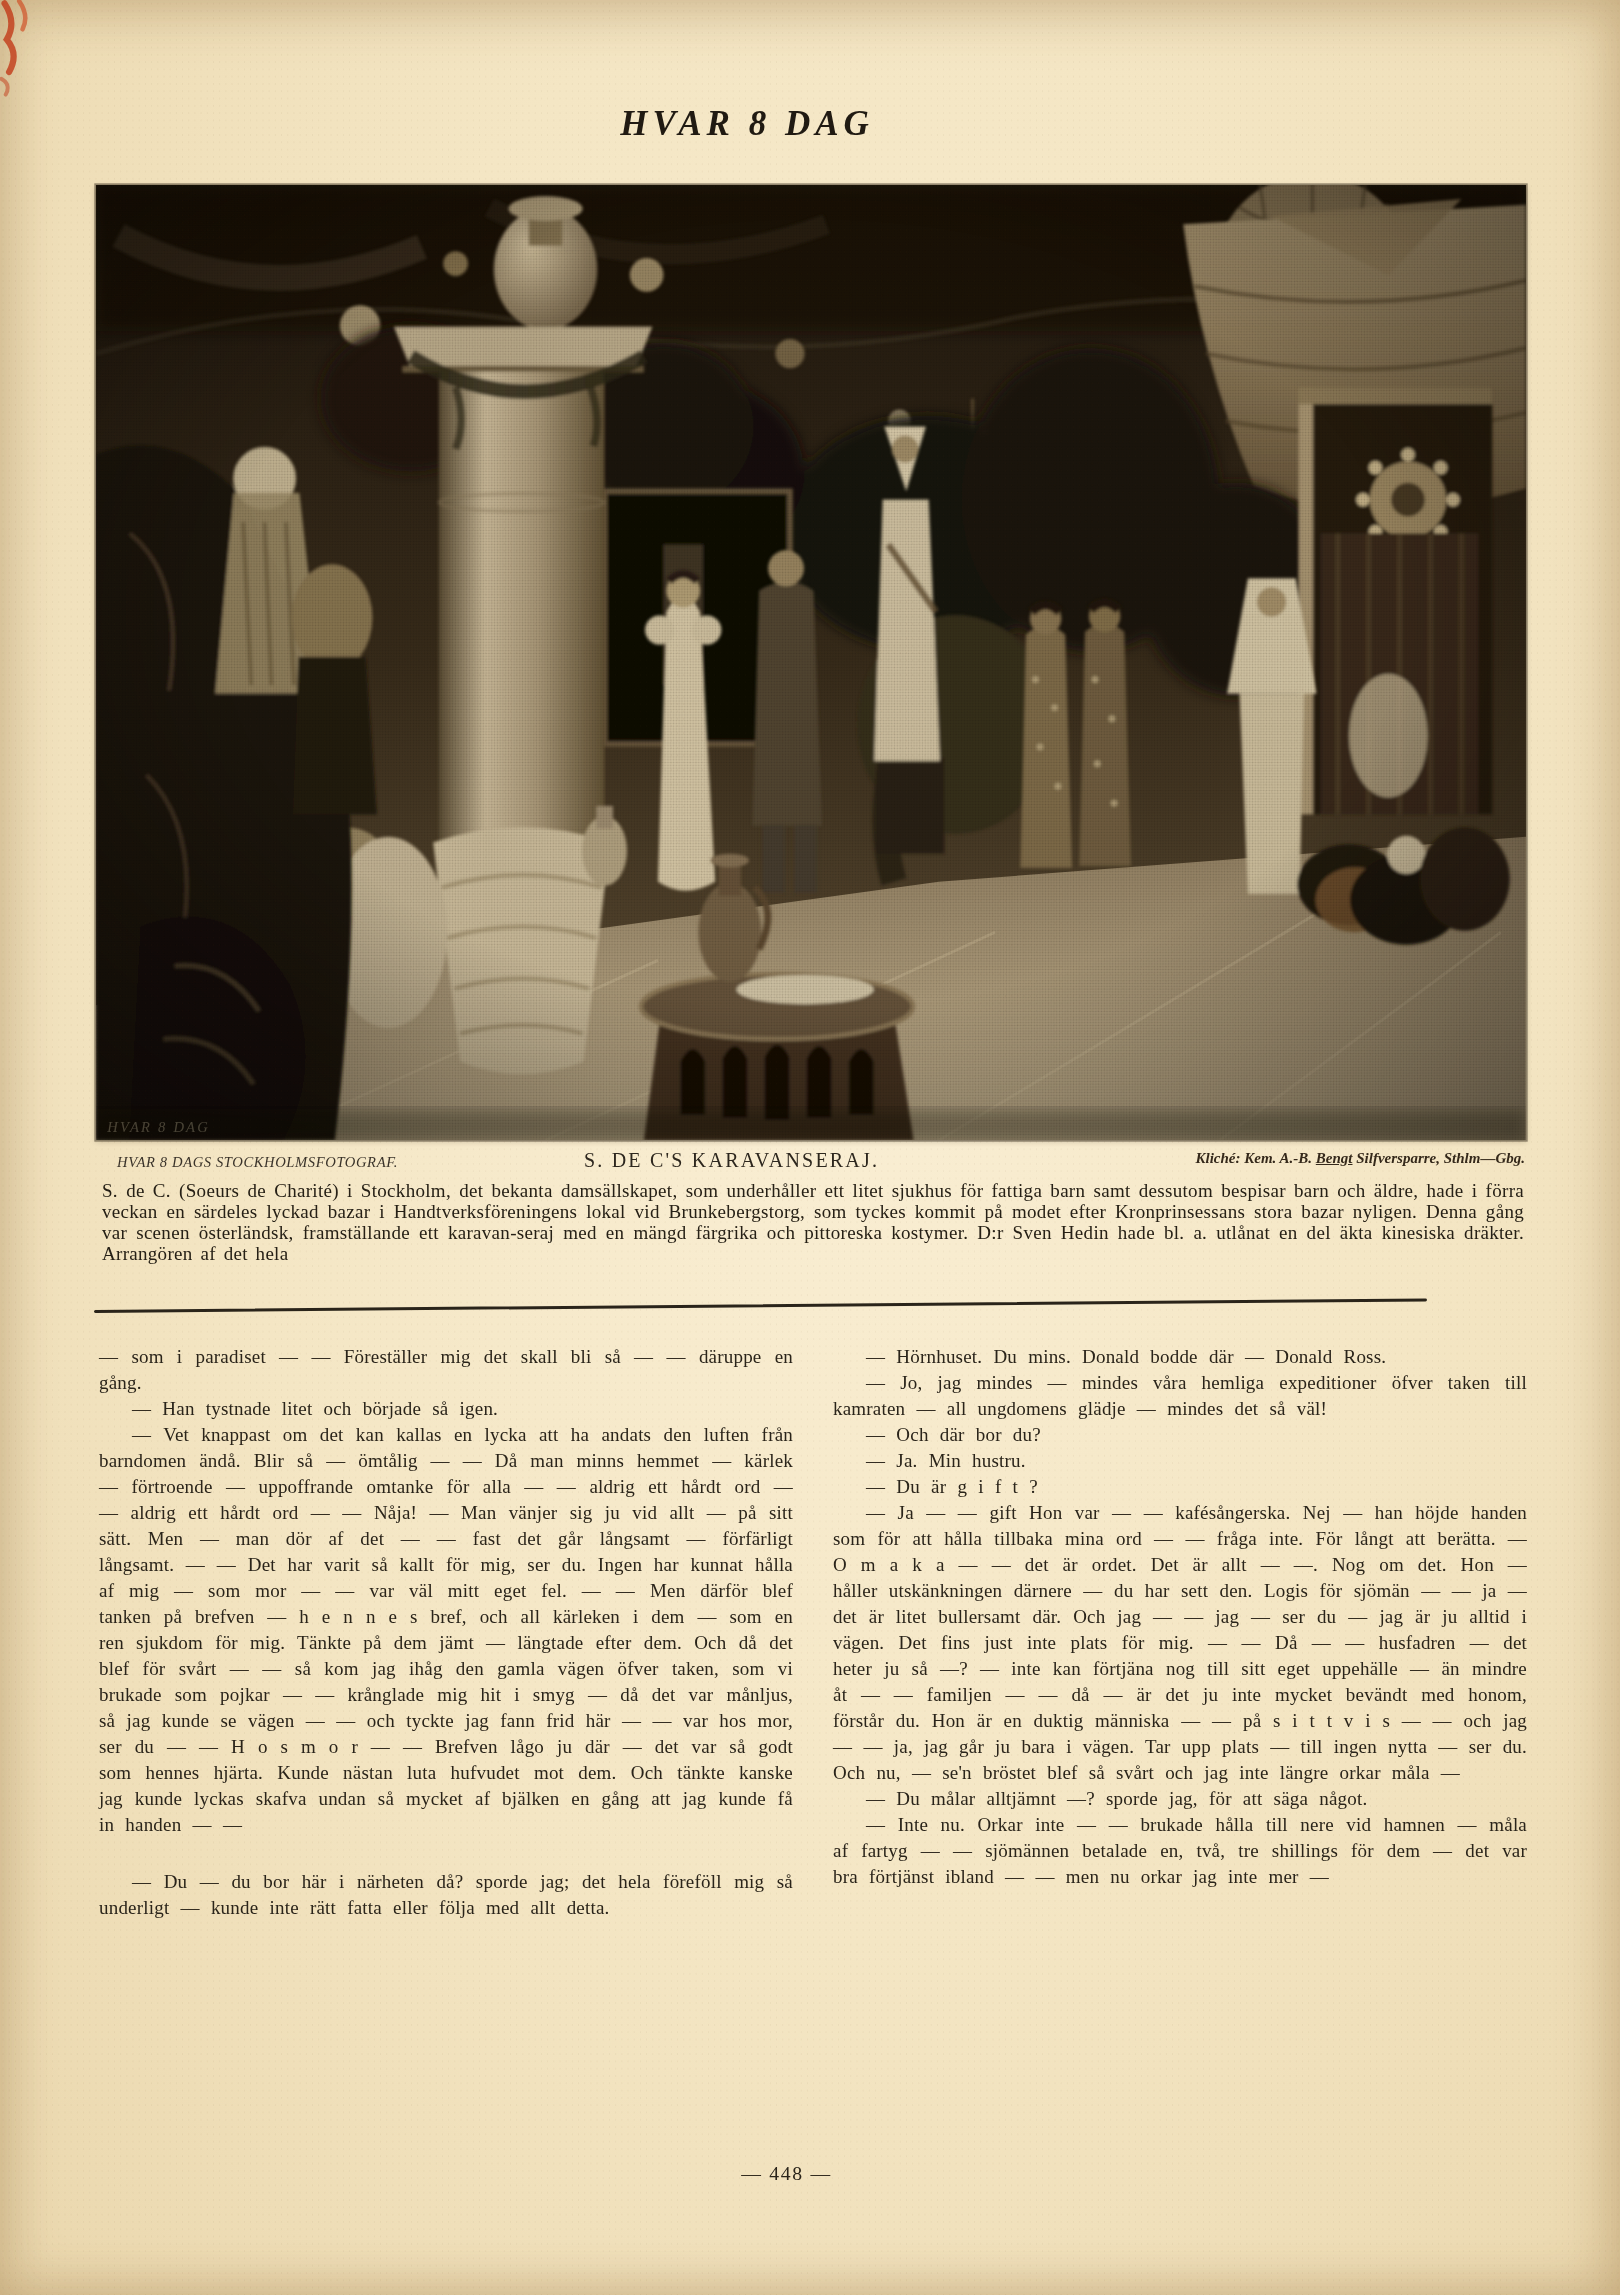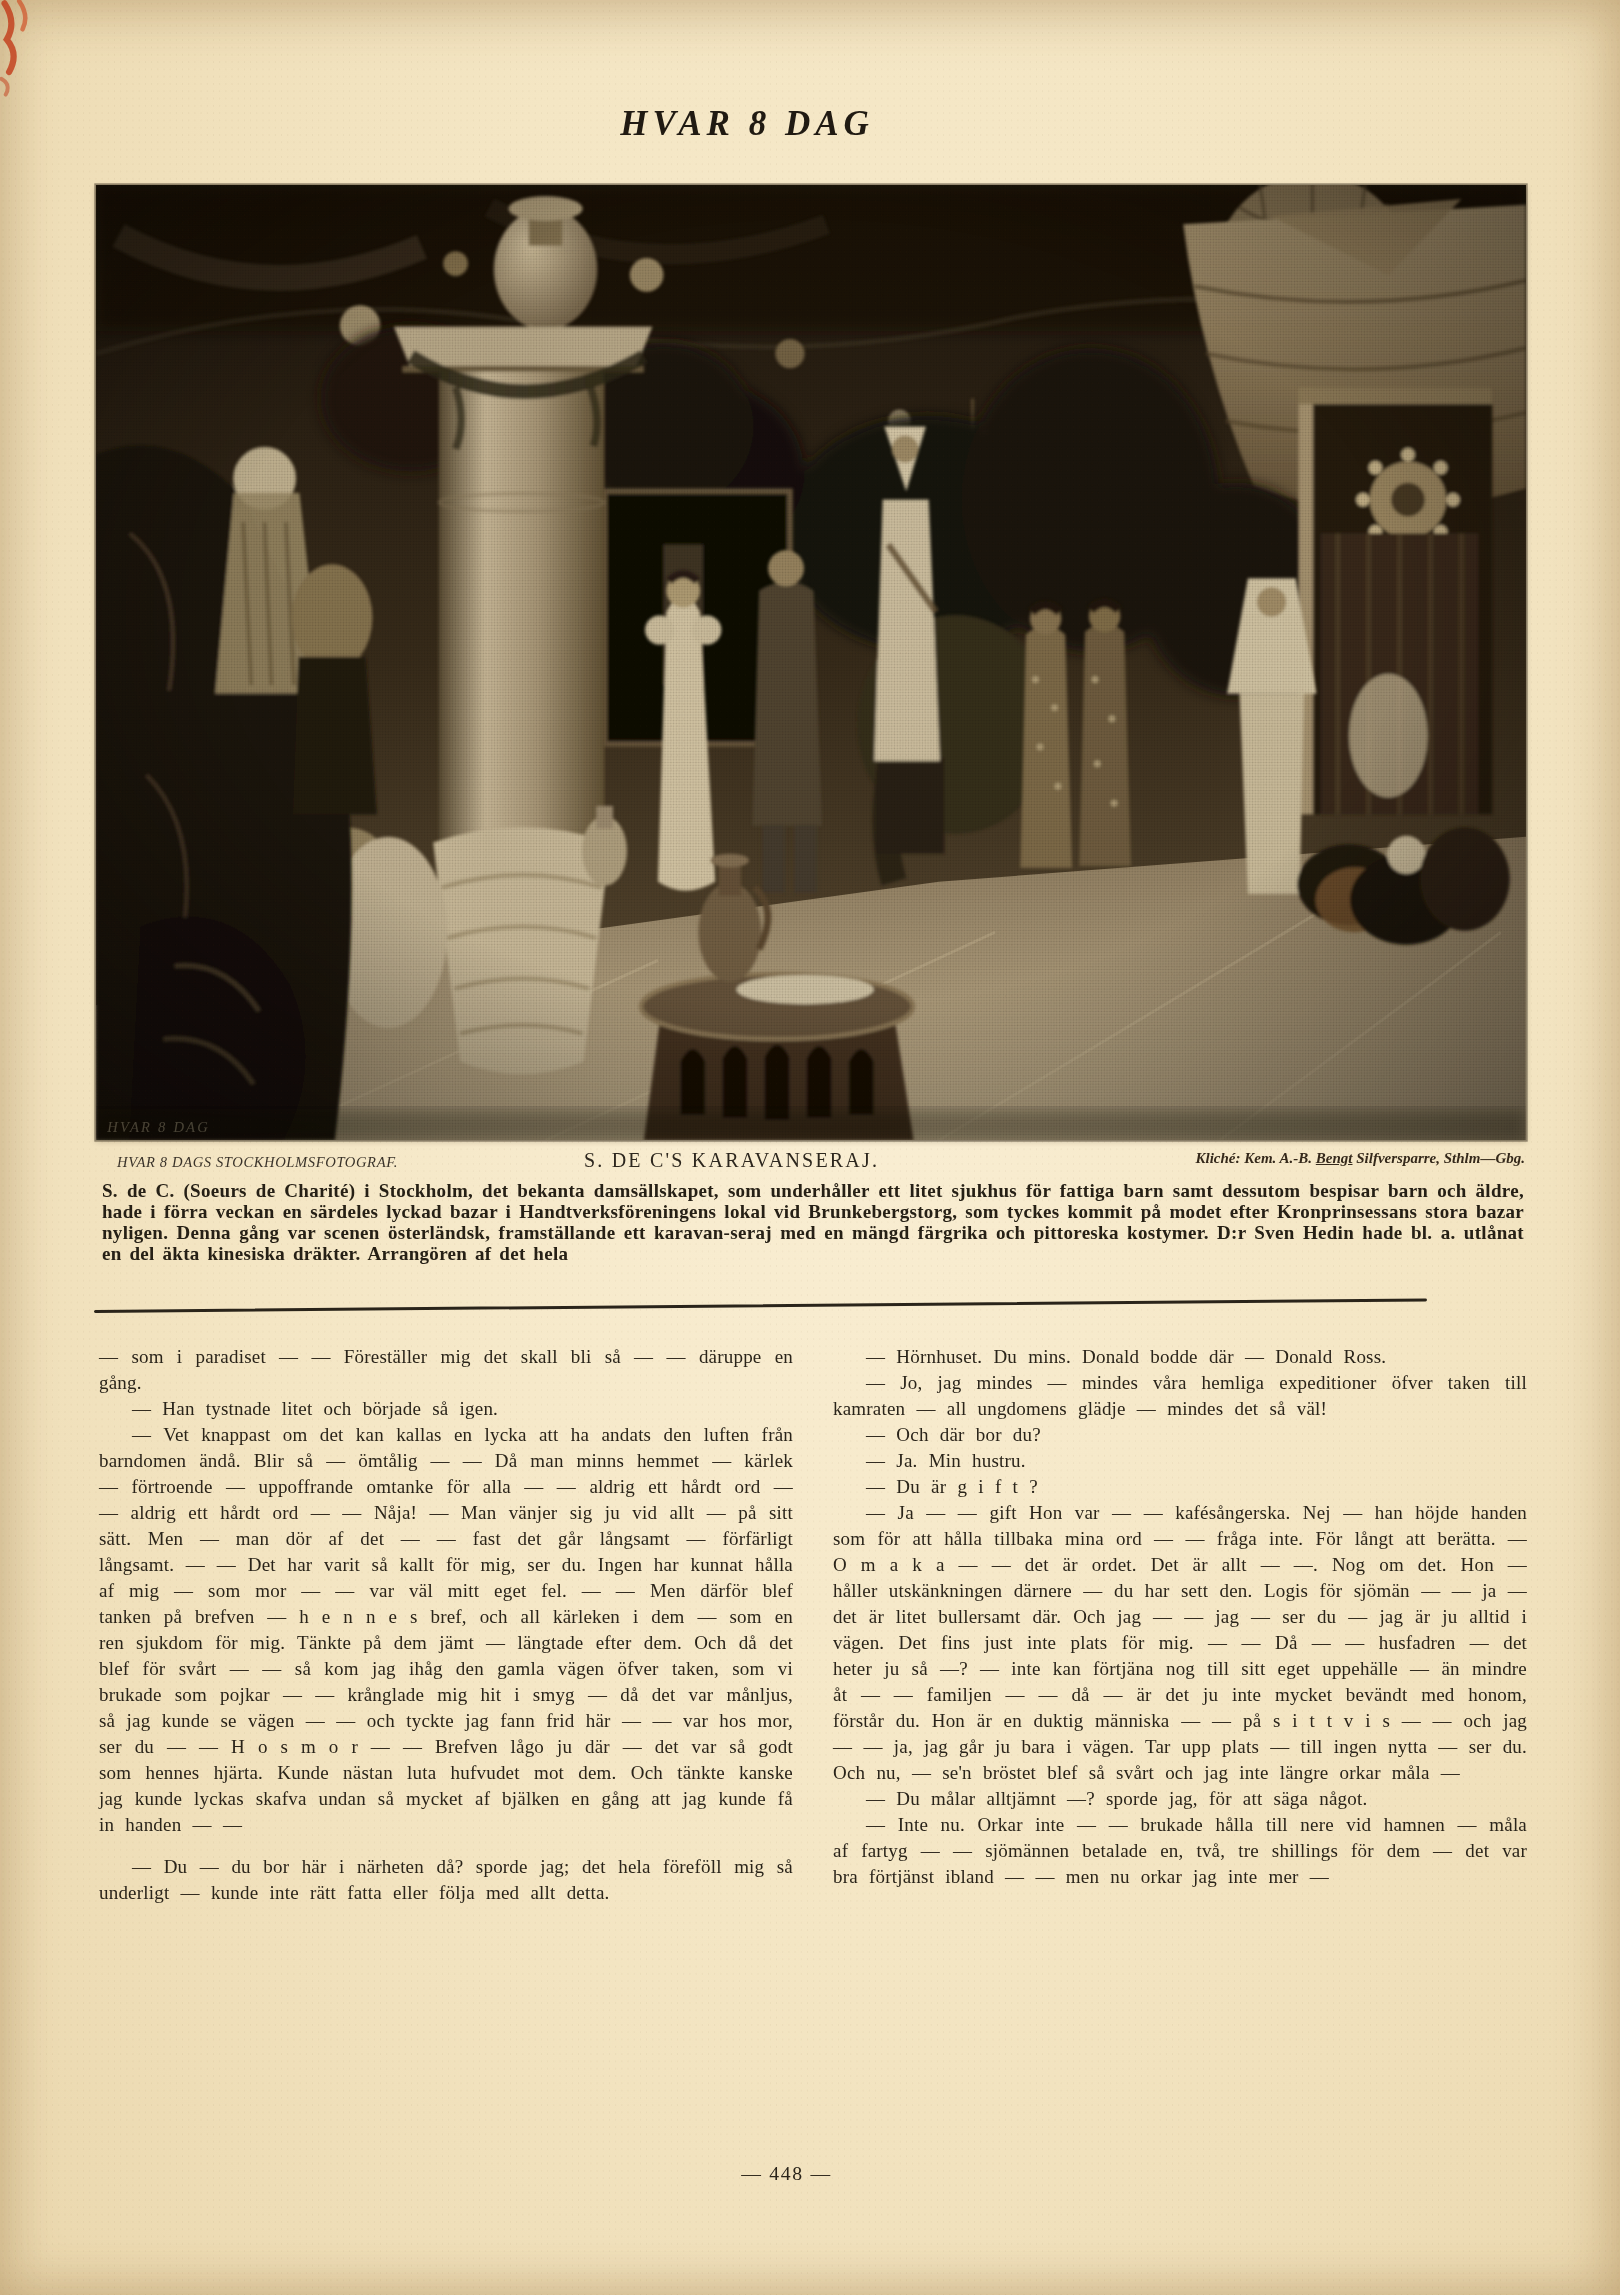--- a/index.html
+++ b/index.html
@@ -35,33 +35,33 @@
     color:rgba(225,214,180,.28);font-style:italic;}
 
   
   .caption-row{position:absolute;left:101px;top:1147px;width:1424px;height:31px;}
   .cap-left{position:absolute;left:16px;top:6.7px;font-style:italic;font-size:14.6px;letter-spacing:0.6px;color:#38200a00;color:#3a332a;}
   .cap-center{position:absolute;left:483px;width:506px;text-align:left;top:2.2px;font-size:20px;letter-spacing:2.2px;color:#2d271e;}
   .cap-right{position:absolute;right:0;top:3.4px;font-size:15px;font-weight:700;font-style:italic;color:#35291b;}
   .cap-right .u{text-decoration:underline;}
 
   
-  .description{position:absolute;left:102px;top:1180px;width:1422px;font-weight:bold;}
+  .description{position:absolute;left:102px;top:1180px;width:1422px;}
   .desc-body{margin:0;font-size:19px;line-height:21px;text-align:justify;word-spacing:2.8px;letter-spacing:0.3px;color:#262016;}
   .desc-last{margin:0;font-size:19px;line-height:21px;text-align:center;color:#262016;}
 
   .rule{position:absolute;left:94px;top:1310px;width:1333px;height:3.4px;background:#2a241a;
     border-radius:1.7px;transform:rotate(-0.5deg);transform-origin:left center;}
 
   
   .cols{position:absolute;left:99px;top:1344px;width:1428px;display:flex;gap:40px;}
   .col{flex:1 1 0;}
   .col p{margin:0;font-size:19px;line-height:26px;text-align:justify;word-spacing:6.2px;letter-spacing:0.2px;color:#2a241a;}
   .col p.indent{text-indent:33px;}
-  .col p.gap{margin-top:16px;}
+  .col p.gap{margin-top:31px;}
 
   .folio{position:absolute;left:0;top:2162px;width:1573px;text-align:center;font-size:19.7px;letter-spacing:1.7px;color:#2a241a;}
 </style>
 </head>
 <body>
 
 <div class="page">
 
   <svg class="corner-marks" width="124" height="107" viewBox="0 0 220 190">
     <path d="M8,6 Q30,40 12,70 Q34,96 16,128" stroke="#c23918" stroke-width="11" fill="none" opacity=".8" stroke-linecap="round"></path>

